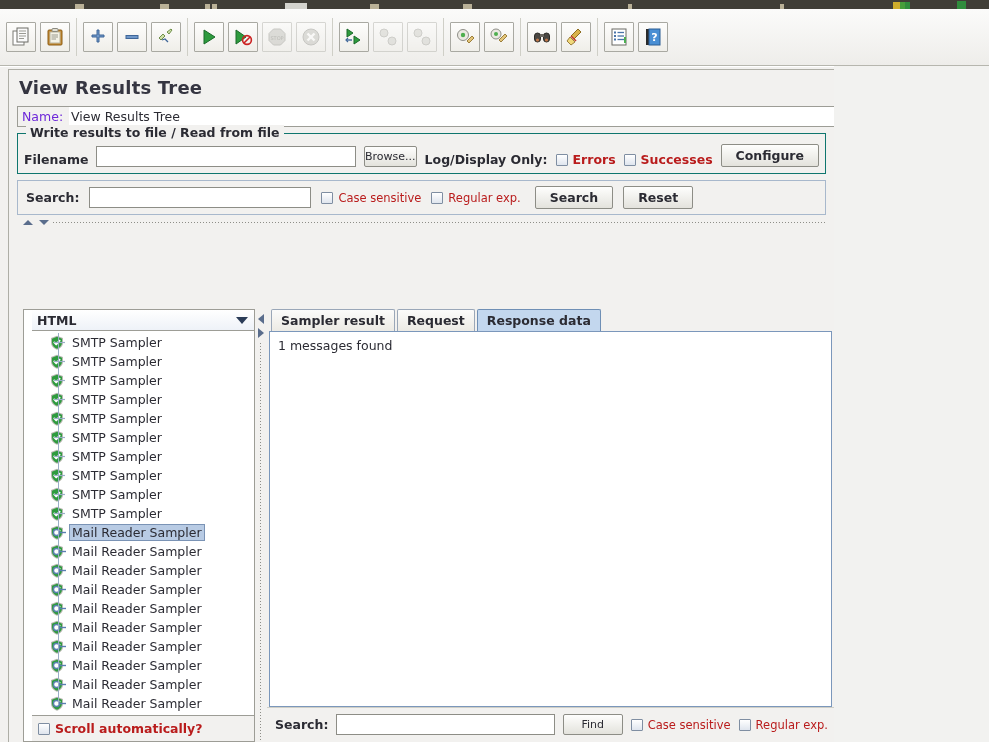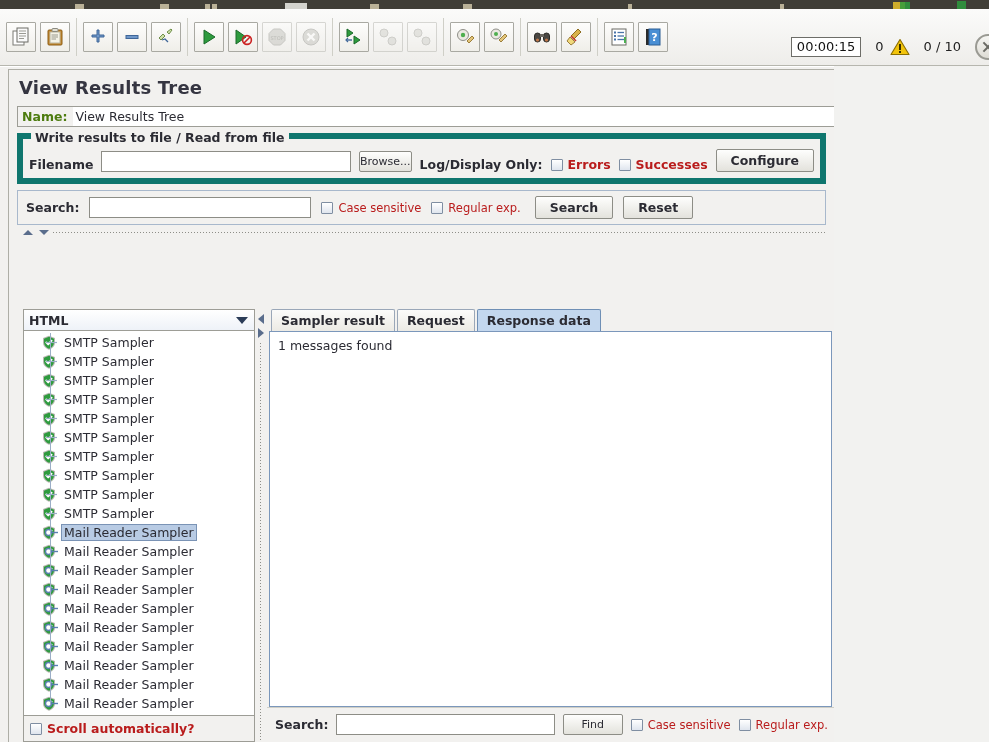--- a/index.html
+++ b/index.html
@@ -88,32 +88,32 @@
     font-size: 18px; font-weight: bold; color: #353541;
     padding: 7px 0 8px 10px; letter-spacing: .2px;
   }
 
   .row-name, .row-comments {
     display: flex; align-items: center; height: 21px;
     margin-left: 8px; border: 1px solid #9d9d96; border-right: none;
     background: #ffffff;
   }
   .row-name { margin-bottom: 1px; }
-  .lbl-strong { font-weight: bold; font-size: 12.5px; color: #4d7c0f;
+  .lbl-strong { font-weight: normal; font-size: 12.5px; color: #6d28d9;
     background: #f2f1ef; padding: 0 6px 0 4px; height: 100%;
     display: flex; align-items: center; }
   .field-flat {
     flex: 1; height: 100%; border: none; outline: none;
     background: #ffffff; font-family: "DejaVu Sans", sans-serif;
     font-size: 12.5px; color: #2b2b33; padding-left: 2px;
   }
 
   
   .group {
-    margin: 6px 8px 0 8px; border: 6px solid #0f766e;
+    margin: 6px 8px 0 8px; border: 1px solid #0f766e;
     background: #f2f1ef; padding: 0 6px 6px 6px; position: relative;
   }
   .group-title {
     position: absolute; top: -9px; left: 8px; background: #f2f1ef;
     padding: 0 4px; font-weight: bold; font-size: 12.5px; color: #2b2b33;
   }
   .group-body { display: flex; align-items: flex-end; gap: 8px; padding-top: 10px; }
   .lbl { font-weight: bold; font-size: 12.5px; color: #2b2b33; white-space: nowrap; }
 
   .tinput {
@@ -158,21 +158,21 @@
   .tri.down { border-left: 5px solid transparent; border-right: 5px solid transparent;
     border-top: 5px solid #5a6d8c; margin-left: 6px; }
 
   
   .body {
     position: absolute; left: 8px; right: 0; top: 239px; bottom: 0;
     display: flex;
   }
   .left-pane {
     width: 232px; display: flex; flex-direction: column;
-    border: 1px solid #9d9d96; background: #ffffff; margin-left: 6px;
+    border: 1px solid #9d9d96; background: #ffffff; margin-left: 6px; padding-left: 8px;
   }
   .combo {
     height: 21px; border-bottom: 1px solid #9d9d96;
     background: linear-gradient(#ffffff,#eef2f8);
     display: flex; align-items: center; justify-content: space-between;
     padding: 0 2px 0 5px; font-weight: bold; font-size: 12.5px;
     color: #2b2b33; cursor: pointer;
   }
   .combo .arrow {
     width: 0; height: 0; border-left: 6px solid transparent;
@@ -420,33 +420,20 @@
       </div>
       <div class="tb-btn">
         <svg width="20" height="20" viewBox="0 0 20 20">
           <rect x="3" y="2" width="3" height="16" fill="#2b2b2b"></rect>
           <rect x="6" y="2" width="11" height="16" fill="#4a8fd4" stroke="#2d5e94"></rect>
           <text x="11.5" y="14" font-size="11" text-anchor="middle" fill="#ffffff" font-family="DejaVu Sans" font-weight="bold">?</text>
         </svg>
       </div>
     </div>
 
-    <div class="status">
-      <div class="timer">00:00:15</div>
-      <div class="warnbox">
-        <span>0</span>
-        <svg width="20" height="18" viewBox="0 0 20 18">
-          <path d="M10 1.5L19 16.5H1z" fill="#f2c40c" stroke="#8a6d00" stroke-width="1.1" stroke-linejoin="round"></path>
-          <rect x="9" y="6" width="2" height="6" fill="#3a2f00"></rect>
-          <rect x="9" y="13" width="2" height="2" fill="#3a2f00"></rect>
-        </svg>
-      </div>
-      <div class="threads">0 / 10</div>
-      <div class="clearcircle"></div>
-    </div>
   </div>
 
   <div class="page">
     <div class="page-inner">
 
       <div class="title">View Results Tree</div>
 
       <div class="row-name">
         <span class="lbl-strong">Name:</span>
         <input class="field-flat" type="text" value="View Results Tree" style="">

